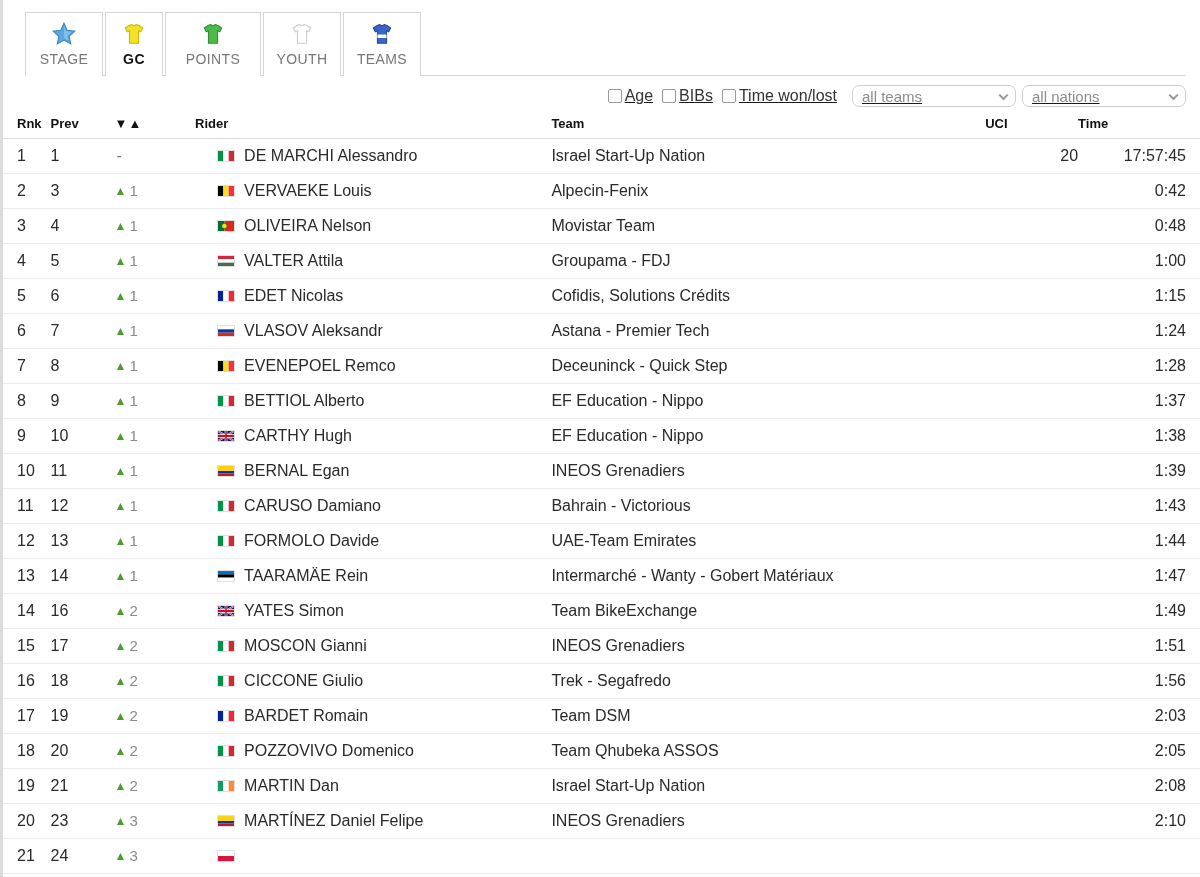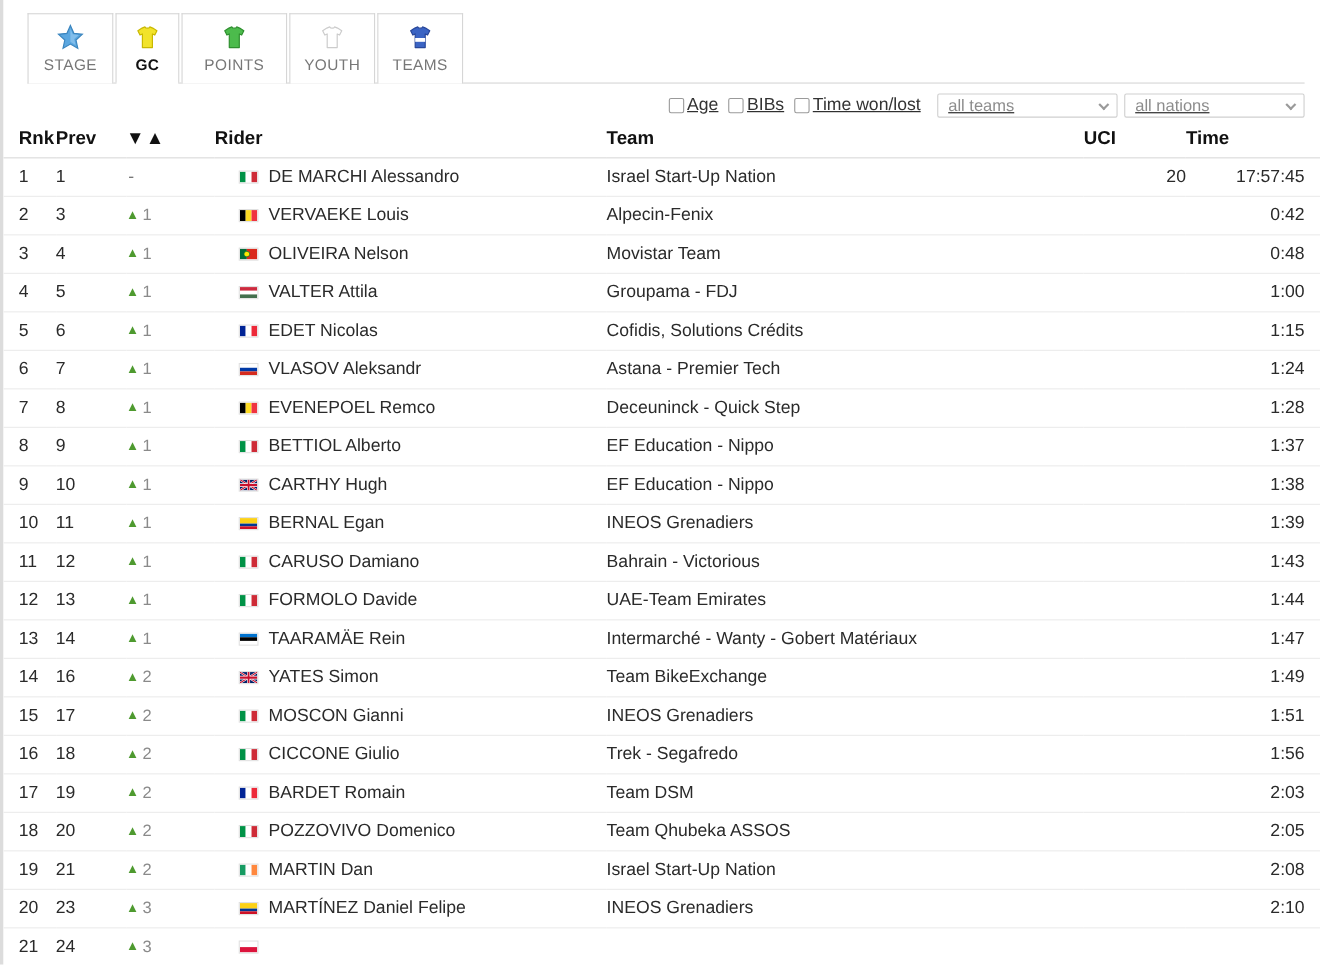--- a/index.html
+++ b/index.html
@@ -108,21 +108,21 @@
     font-size: 16px;
     color: #333;
     margin-right: 5px;
     white-space: nowrap;
   }
   .sel {
     position: relative;
     height: 22px;
     border: 1px solid #cfcfcf;
     background: #fff;
-    border-radius: 2px;
+    border-radius: 7px;
     display: inline-flex;
     align-items: center;
     padding: 0 26px 0 9px;
     font-size: 15px;
     color: #8c8c8c;
     margin-left: 6px;
     cursor: pointer;
     white-space: nowrap;
   }
   .sel.teams { width: 164px; }
@@ -137,21 +137,21 @@
     border-bottom: 2px solid #9a9a9a;
   }
 
   
   table.results {
     width: 100%;
     border-collapse: collapse;
     font-size: 16px;
   }
   table.results thead th {
-    font-size: 17px;
+    font-size: 13px;
     font-weight: bold;
     color: #111;
     text-align: left;
     padding: 0 0 7px 0;
     border-bottom: 1px solid #d9d9d9;
     white-space: nowrap;
   }
   table.results tbody td {
     padding: 8px 0 8px 0;
     border-bottom: 1px solid #ececec;

